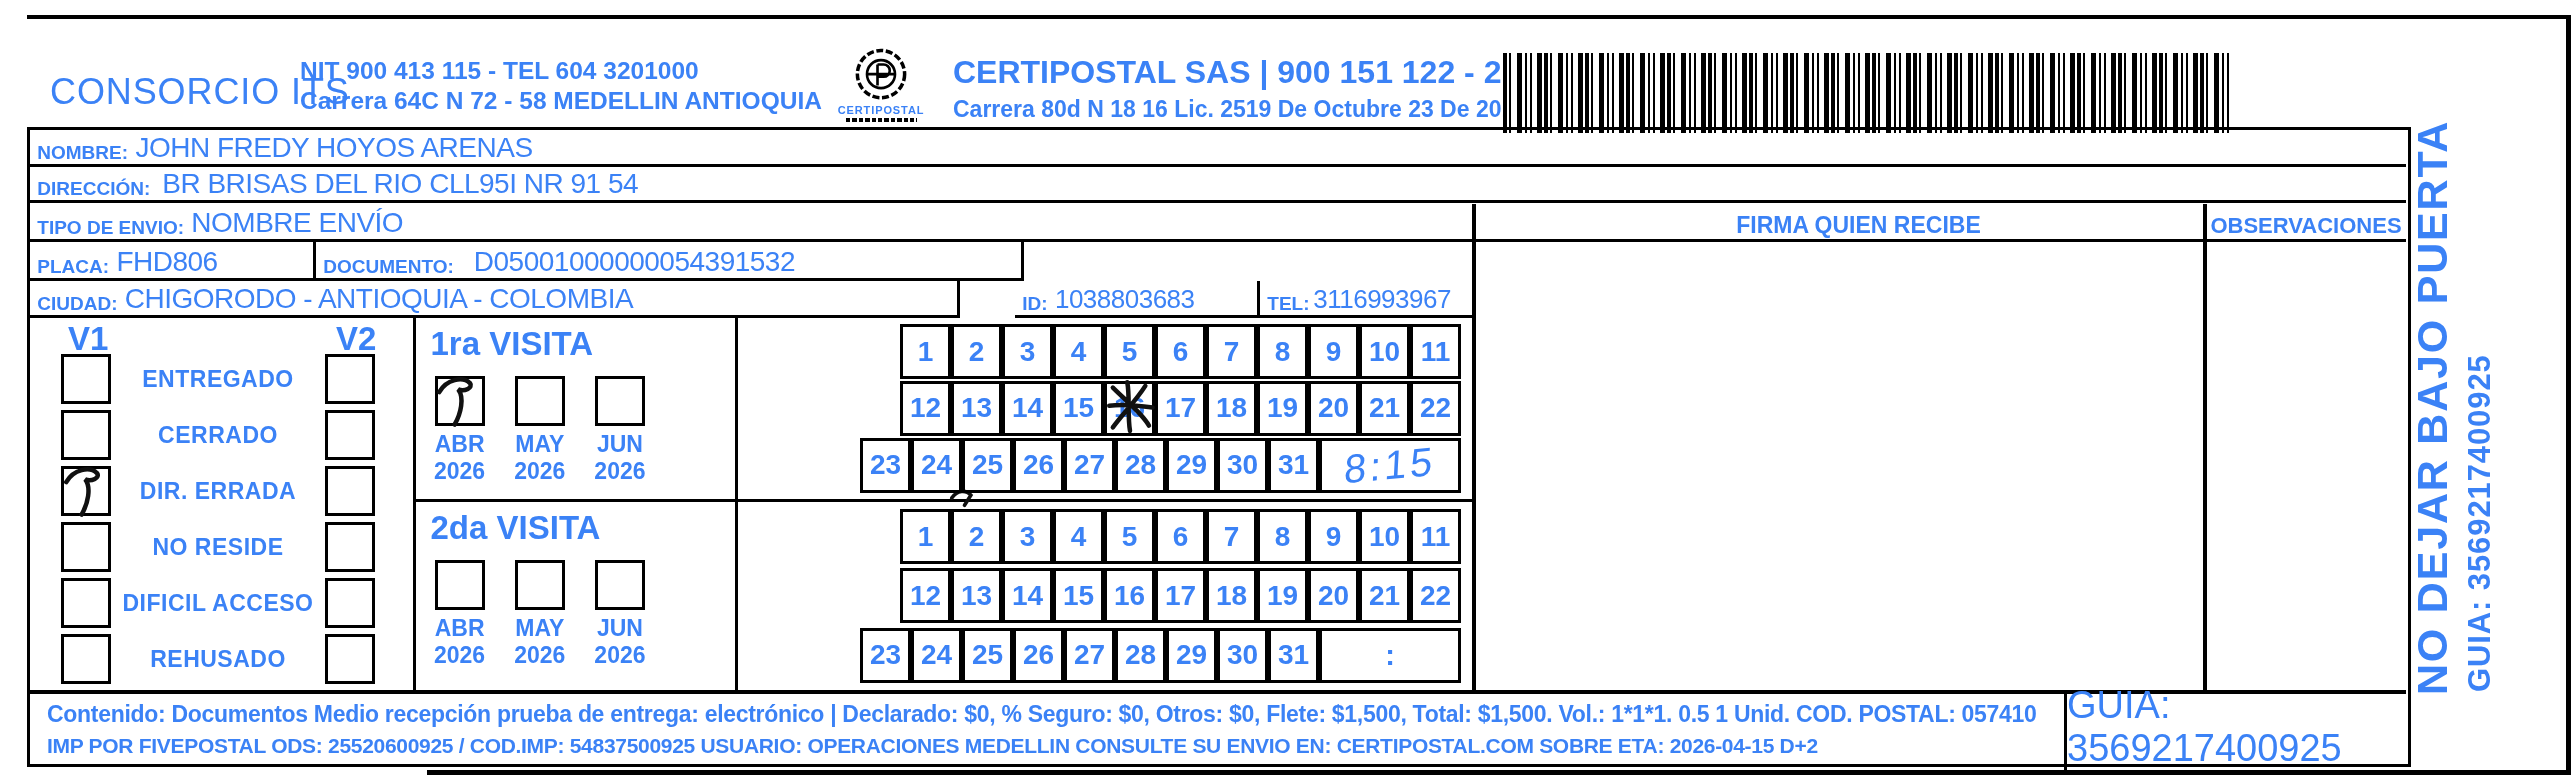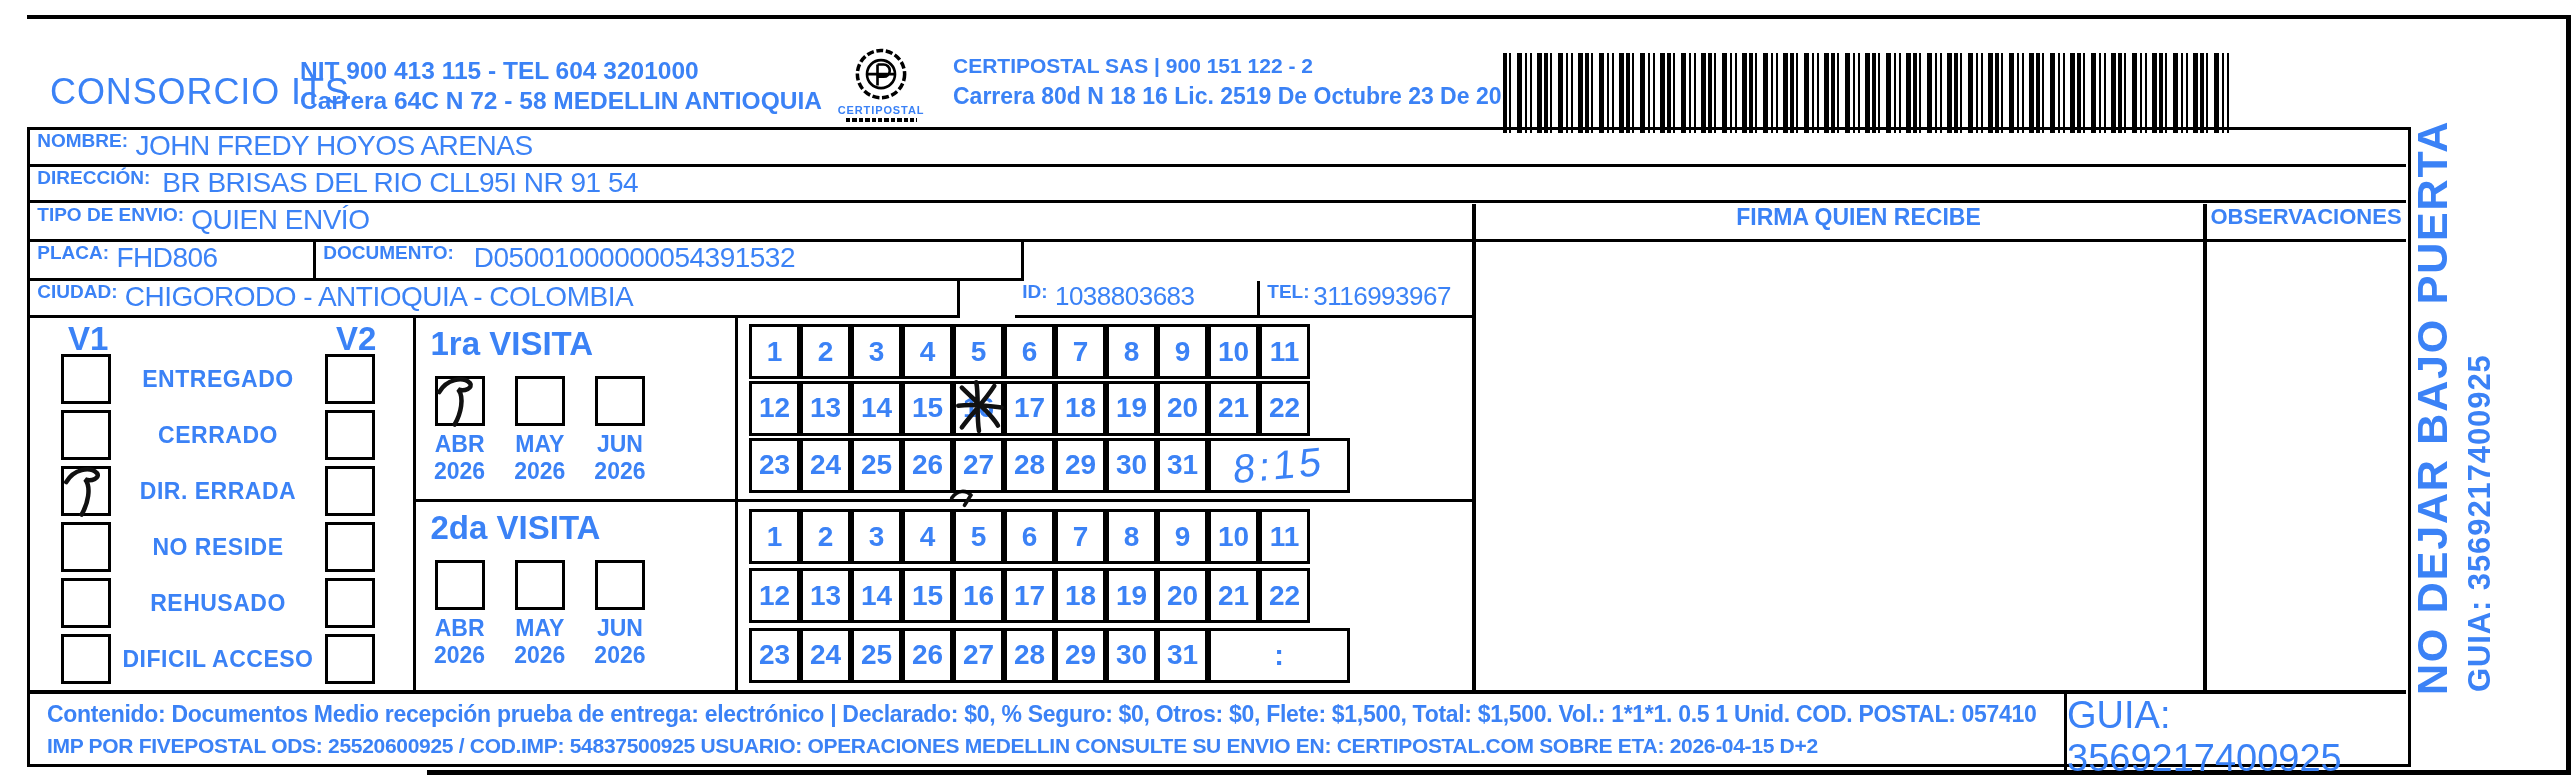--- a/index.html
+++ b/index.html
@@ -12,21 +12,21 @@
   .hdr-small{font-size:24.5px;font-weight:700;line-height:30px;white-space:nowrap;}
   .logo-wrap{display:flex;flex-direction:column;align-items:center;width:82px;}
   .logo-sub{font-size:11px;font-weight:700;letter-spacing:0.9px;margin-top:0.9px;}
   .logo-microline{width:71px;height:4.5px;margin-top:1.8px;
      background:repeating-linear-gradient(90deg,#000 0 4.5px,#fff 4.5px 6.4px);}
   .barcode{position:absolute;left:1503px;top:53px;width:726px;height:80px;
      background:repeating-linear-gradient(90deg,#000 0 3.6px,#fff 3.6px 6.4px,#000 6.4px 8.2px,#fff 8.2px 13.6px,#000 13.6px 19px,#fff 19px 22px,#000 22px 23.6px,#fff 23.6px 27px,#000 27px 29px,#fff 29px 34px,#000 34px 39px,#fff 39px 41px);}
   
   .table{position:absolute;left:27px;top:127px;width:2384px;height:640px;
          border:3.6px solid #000;box-sizing:border-box;}
-  .cell{position:absolute;box-sizing:border-box;display:flex;align-items:flex-start;}
+  .cell{position:absolute;box-sizing:border-box;display:flex;align-items:flex-end;}
   .bb{border-bottom:3.6px solid #000;} .br{border-right:3.6px solid #000;} .bl{border-left:3.6px solid #000;}
   .lab{font-size:19px;font-weight:700;white-space:nowrap;}
   .val{font-size:28px;white-space:nowrap;letter-spacing:-0.5px;}
   .pad{padding-left:7.3px;gap:7.3px;}
   .colhdr{font-size:23px;font-weight:700;justify-content:center;}
   
   .status-hdr{font-size:33px;font-weight:700;}
   .status-row{display:flex;align-items:center;height:56px;padding:0 41px 0 31px;}
   .status-label{flex:1;text-align:center;font-size:23px;font-weight:700;letter-spacing:0.5px;}
   .cb{position:relative;width:44px;height:44px;border:3.6px solid #000;box-sizing:content-box;background:#fff;flex:0 0 auto;}
@@ -76,21 +76,21 @@
     <svg width="56" height="56" viewBox="0 0 64 64">
       <circle cx="32" cy="31" r="27" fill="none" stroke="#000" stroke-width="4" stroke-dasharray="8 3"></circle>
       <circle cx="32" cy="31" r="16" fill="none" stroke="#000" stroke-width="3"></circle>
       <path d="M28 20 v24 M28 20 h7 a7 7 0 0 1 0 14 h-7 M16 31 h32" fill="none" stroke="#000" stroke-width="3"></path>
     </svg>
     <div class="logo-sub">CERTIPOSTAL</div>
     <div class="logo-microline"></div>
   </div>
 
   <div class="abs" style="left:953px;top:54px;">
-    <div style="font-size:21px;font-weight:700;white-space:nowrap;">CERTIPOSTAL SAS | 900 151 122 - 2</div>
+    <div style="font-size:32px;font-weight:700;white-space:nowrap;">CERTIPOSTAL SAS | 900 151 122 - 2</div>
     <div style="font-size:23px;font-weight:700;white-space:nowrap;margin-top:5.4px;">Carrera 80d N 18 16  Lic. 2519 De Octubre 23 De 2015</div>
   </div>
 
   <div class="barcode"></div>
 
   <div class="table">
 
     <div class="line" style="left:1442px;top:74px;width:3.6px;height:487px;"></div>
     <div class="line" style="left:2173px;top:74px;width:3.6px;height:487px;"></div>
     <div class="line" style="left:0;top:560px;width:2376px;height:3.6px;"></div>
@@ -99,21 +99,21 @@
       <span class="lab">NOMBRE:</span>
       <span class="val">JOHN FREDY HOYOS ARENAS</span>
     </div>
     <div class="cell bb pad" style="left:0;top:37px;width:2376px;height:36px;gap:12px;">
       <span class="lab">DIRECCIÓN:</span>
       <span class="val">BR BRISAS DEL RIO CLL95I NR 91 54</span>
     </div>
 
     <div class="cell bb pad" style="left:0;top:74px;width:1442px;height:38px;">
       <span class="lab">TIPO DE ENVIO:</span>
-      <span class="val">QUIEN ENVÍO</span>
+      <span class="val">NOMBRE ENVÍO</span>
     </div>
     <div class="cell bb colhdr" style="left:1446px;top:74px;width:765px;height:38px;">FIRMA QUIEN RECIBE</div>
     <div class="cell bb colhdr" style="left:2176px;top:74px;width:200px;height:38px;font-size:22px;">OBSERVACIONES</div>
     <div class="cell" style="left:1446px;top:112px;width:727px;height:449px;"></div>
     <div class="cell" style="left:2176px;top:112px;width:200px;height:449px;"></div>
 
     <div class="cell bb br pad" style="left:0;top:112px;width:286px;height:39px;">
       <span class="lab">PLACA:</span>
       <span class="val">FHD806</span>
     </div>
@@ -158,26 +158,26 @@
             <span class="status-label">DIR. ERRADA</span>
             <span class="cb"></span>
           </div>
           <div class="status-row">
             <span class="cb"></span>
             <span class="status-label">NO RESIDE</span>
             <span class="cb"></span>
           </div>
           <div class="status-row">
             <span class="cb"></span>
+            <span class="status-label">DIFICIL ACCESO</span>
+            <span class="cb"></span>
+          </div>
+          <div class="status-row">
+            <span class="cb"></span>
             <span class="status-label">REHUSADO</span>
-            <span class="cb"></span>
-          </div>
-          <div class="status-row">
-            <span class="cb"></span>
-            <span class="status-label">DIFICIL ACCESO</span>
             <span class="cb"></span>
           </div>
         </div>
     </div>
 
     <div class="cell br bb" style="left:386px;top:188px;width:322px;height:184px;display:block;">
       <div class="vis-title">1ra VISITA</div>
       <div class="months">
           <div class="month-col">
             <span class="cb">

